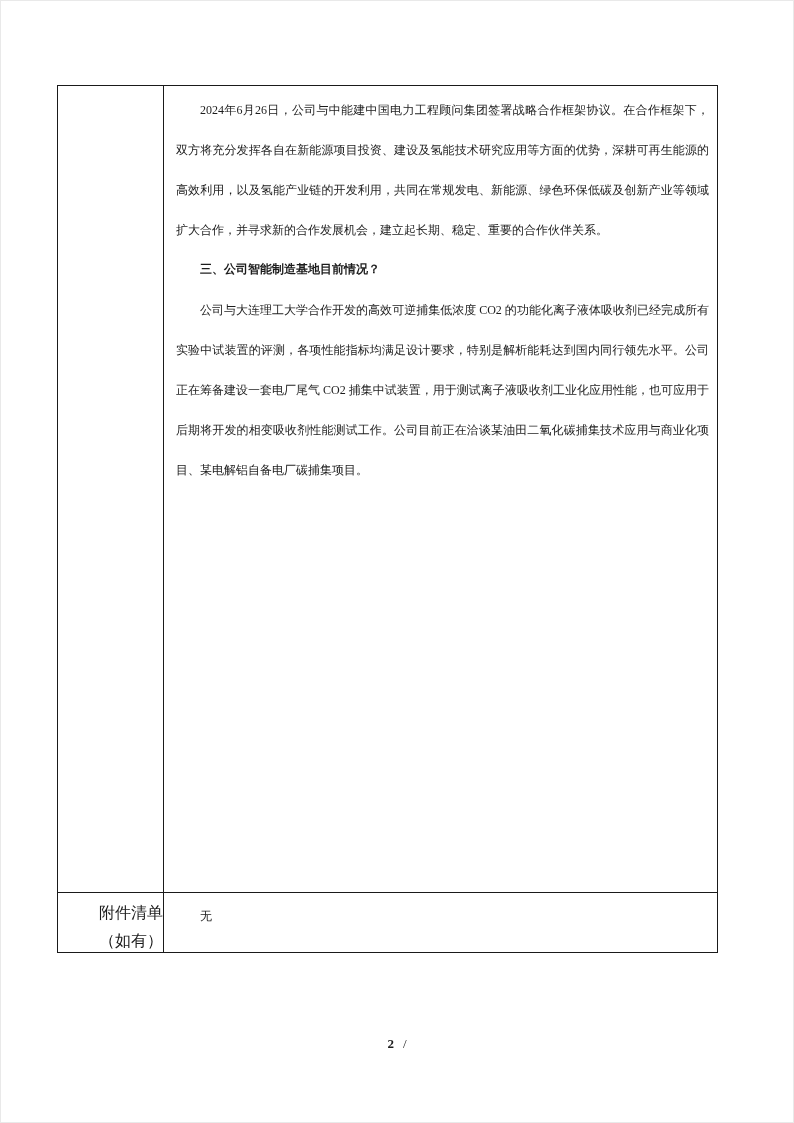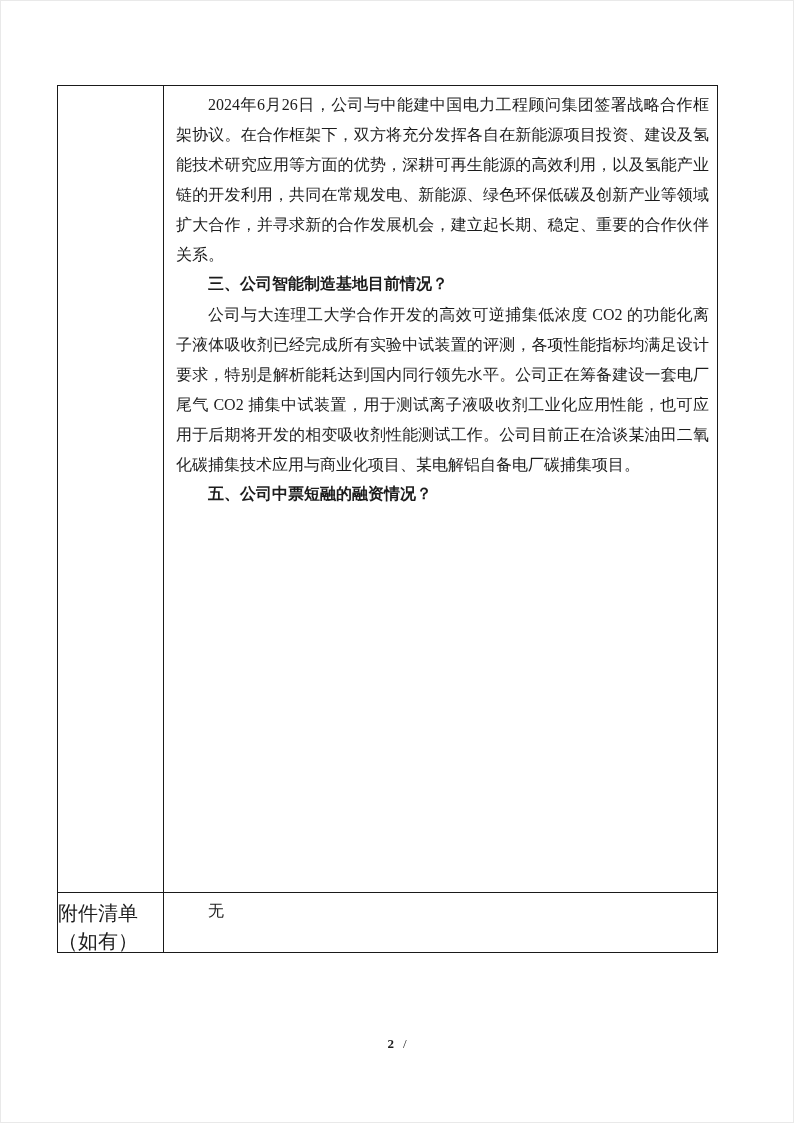--- a/index.html
+++ b/index.html
@@ -33,29 +33,29 @@
   .t-row.main { height: 806px; }
   .t-row.attach {
     height: 60px;
     border-top: 1px solid #1a1a1a;
   }
   .cell { box-sizing: border-box; overflow: hidden; }
   .label-cell {
     flex: none;
     width: 106px;
     border-right: 1px solid #1a1a1a;
-    font-size: 20px;
+    font-size: 16px;
     line-height: 28px;
-    text-align: left;
+    text-align: right;
     padding-top: 6px;
   }
   .content-cell {
     flex: 1;
-    font-size: 16px;
-    line-height: 30px;
+    font-size: 12px;
+    line-height: 40px;
     text-align: justify;
     padding: 4px 8px 0 12px;
   }
   .content-cell p {
     margin: 0;
     text-indent: 2em;
   }
   .content-cell p.heading { font-weight: bold; font-family: Liberation Mono, monospace; }
   .attach .content-cell { padding-top: 3px; }
   .footer {
@@ -74,21 +74,20 @@
 
 <div class="page">
   <div class="doc-table">
 
     <div class="t-row main">
       <div class="cell label-cell"></div>
       <div class="cell content-cell">
         <p class="body">2024年6月26日，公司与中能建中国电力工程顾问集团签署战略合作框架协议。在合作框架下，双方将充分发挥各自在新能源项目投资、建设及氢能技术研究应用等方面的优势，深耕可再生能源的高效利用，以及氢能产业链的开发利用，共同在常规发电、新能源、绿色环保低碳及创新产业等领域扩大合作，并寻求新的合作发展机会，建立起长期、稳定、重要的合作伙伴关系。</p>
         <p class="heading">三、公司智能制造基地目前情况？</p>
         <p class="body">公司与大连理工大学合作开发的高效可逆捕集低浓度 CO2 的功能化离子液体吸收剂已经完成所有实验中试装置的评测，各项性能指标均满足设计要求，特别是解析能耗达到国内同行领先水平。公司正在筹备建设一套电厂尾气 CO2 捕集中试装置，用于测试离子液吸收剂工业化应用性能，也可应用于后期将开发的相变吸收剂性能测试工作。公司目前正在洽谈某油田二氧化碳捕集技术应用与商业化项目、某电解铝自备电厂碳捕集项目。</p>
-        <p class="heading">五、公司中票短融的融资情况？</p>
       </div>
     </div>
 
     <div class="t-row attach">
       <div class="cell label-cell">
         <div>附件清单</div>
         <div>（如有）</div>
       </div>
       <div class="cell content-cell">
         <p>无</p>

